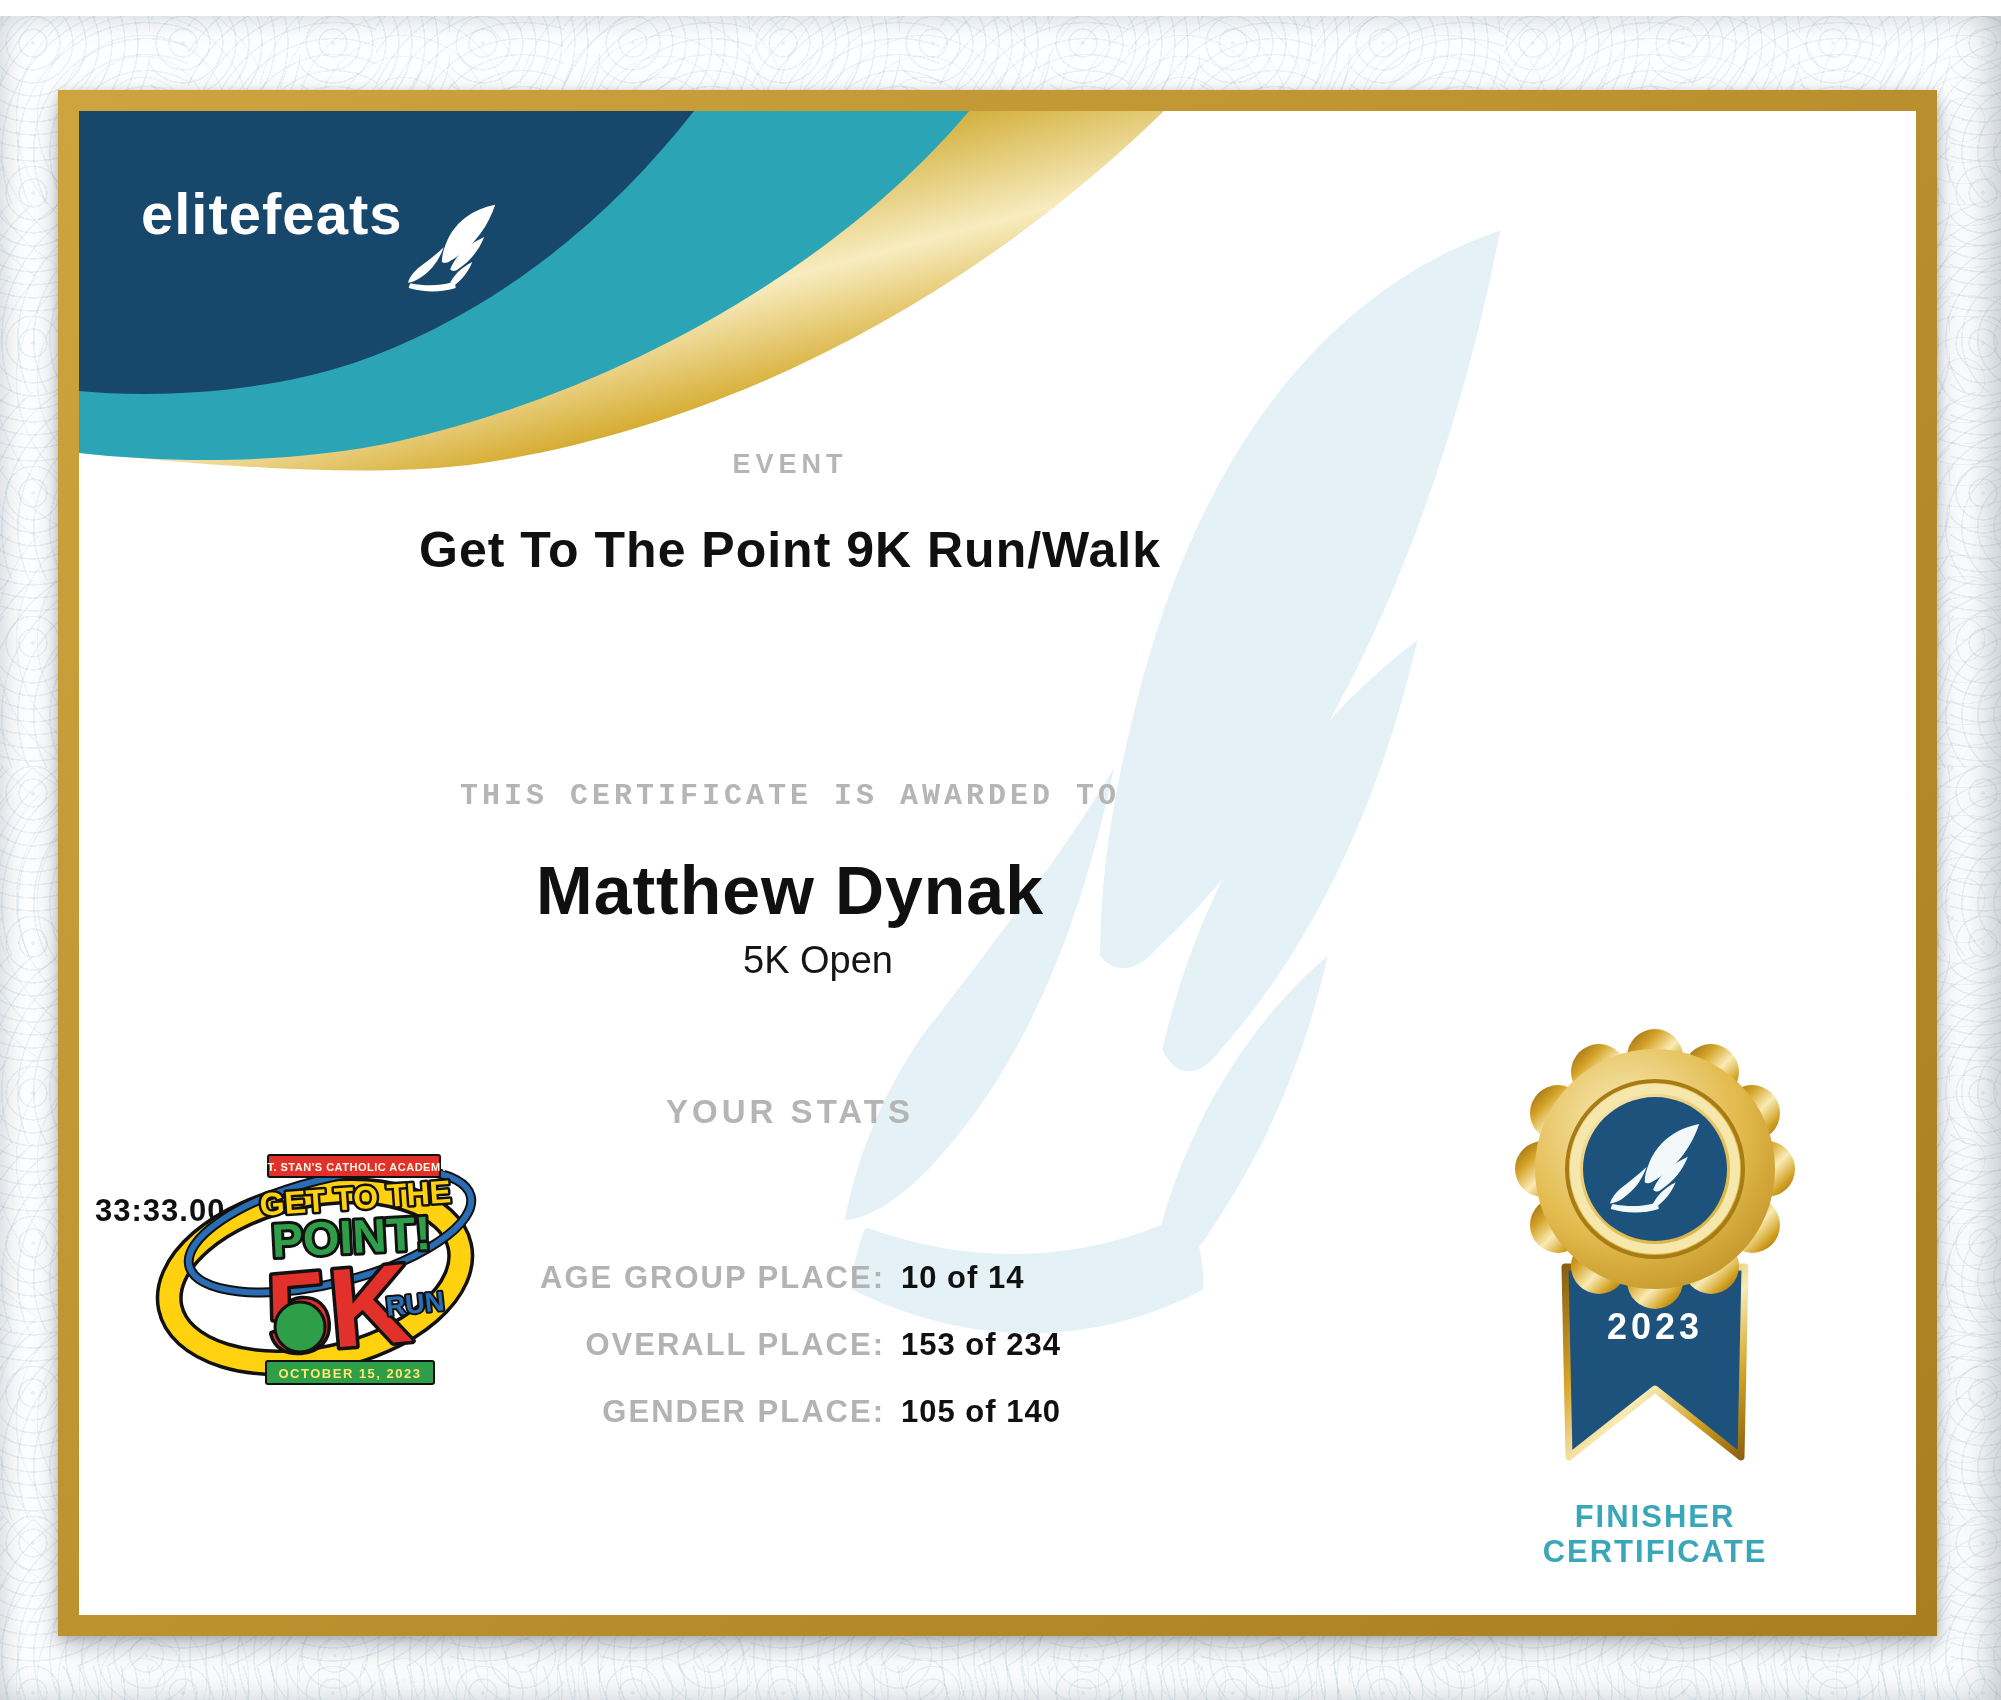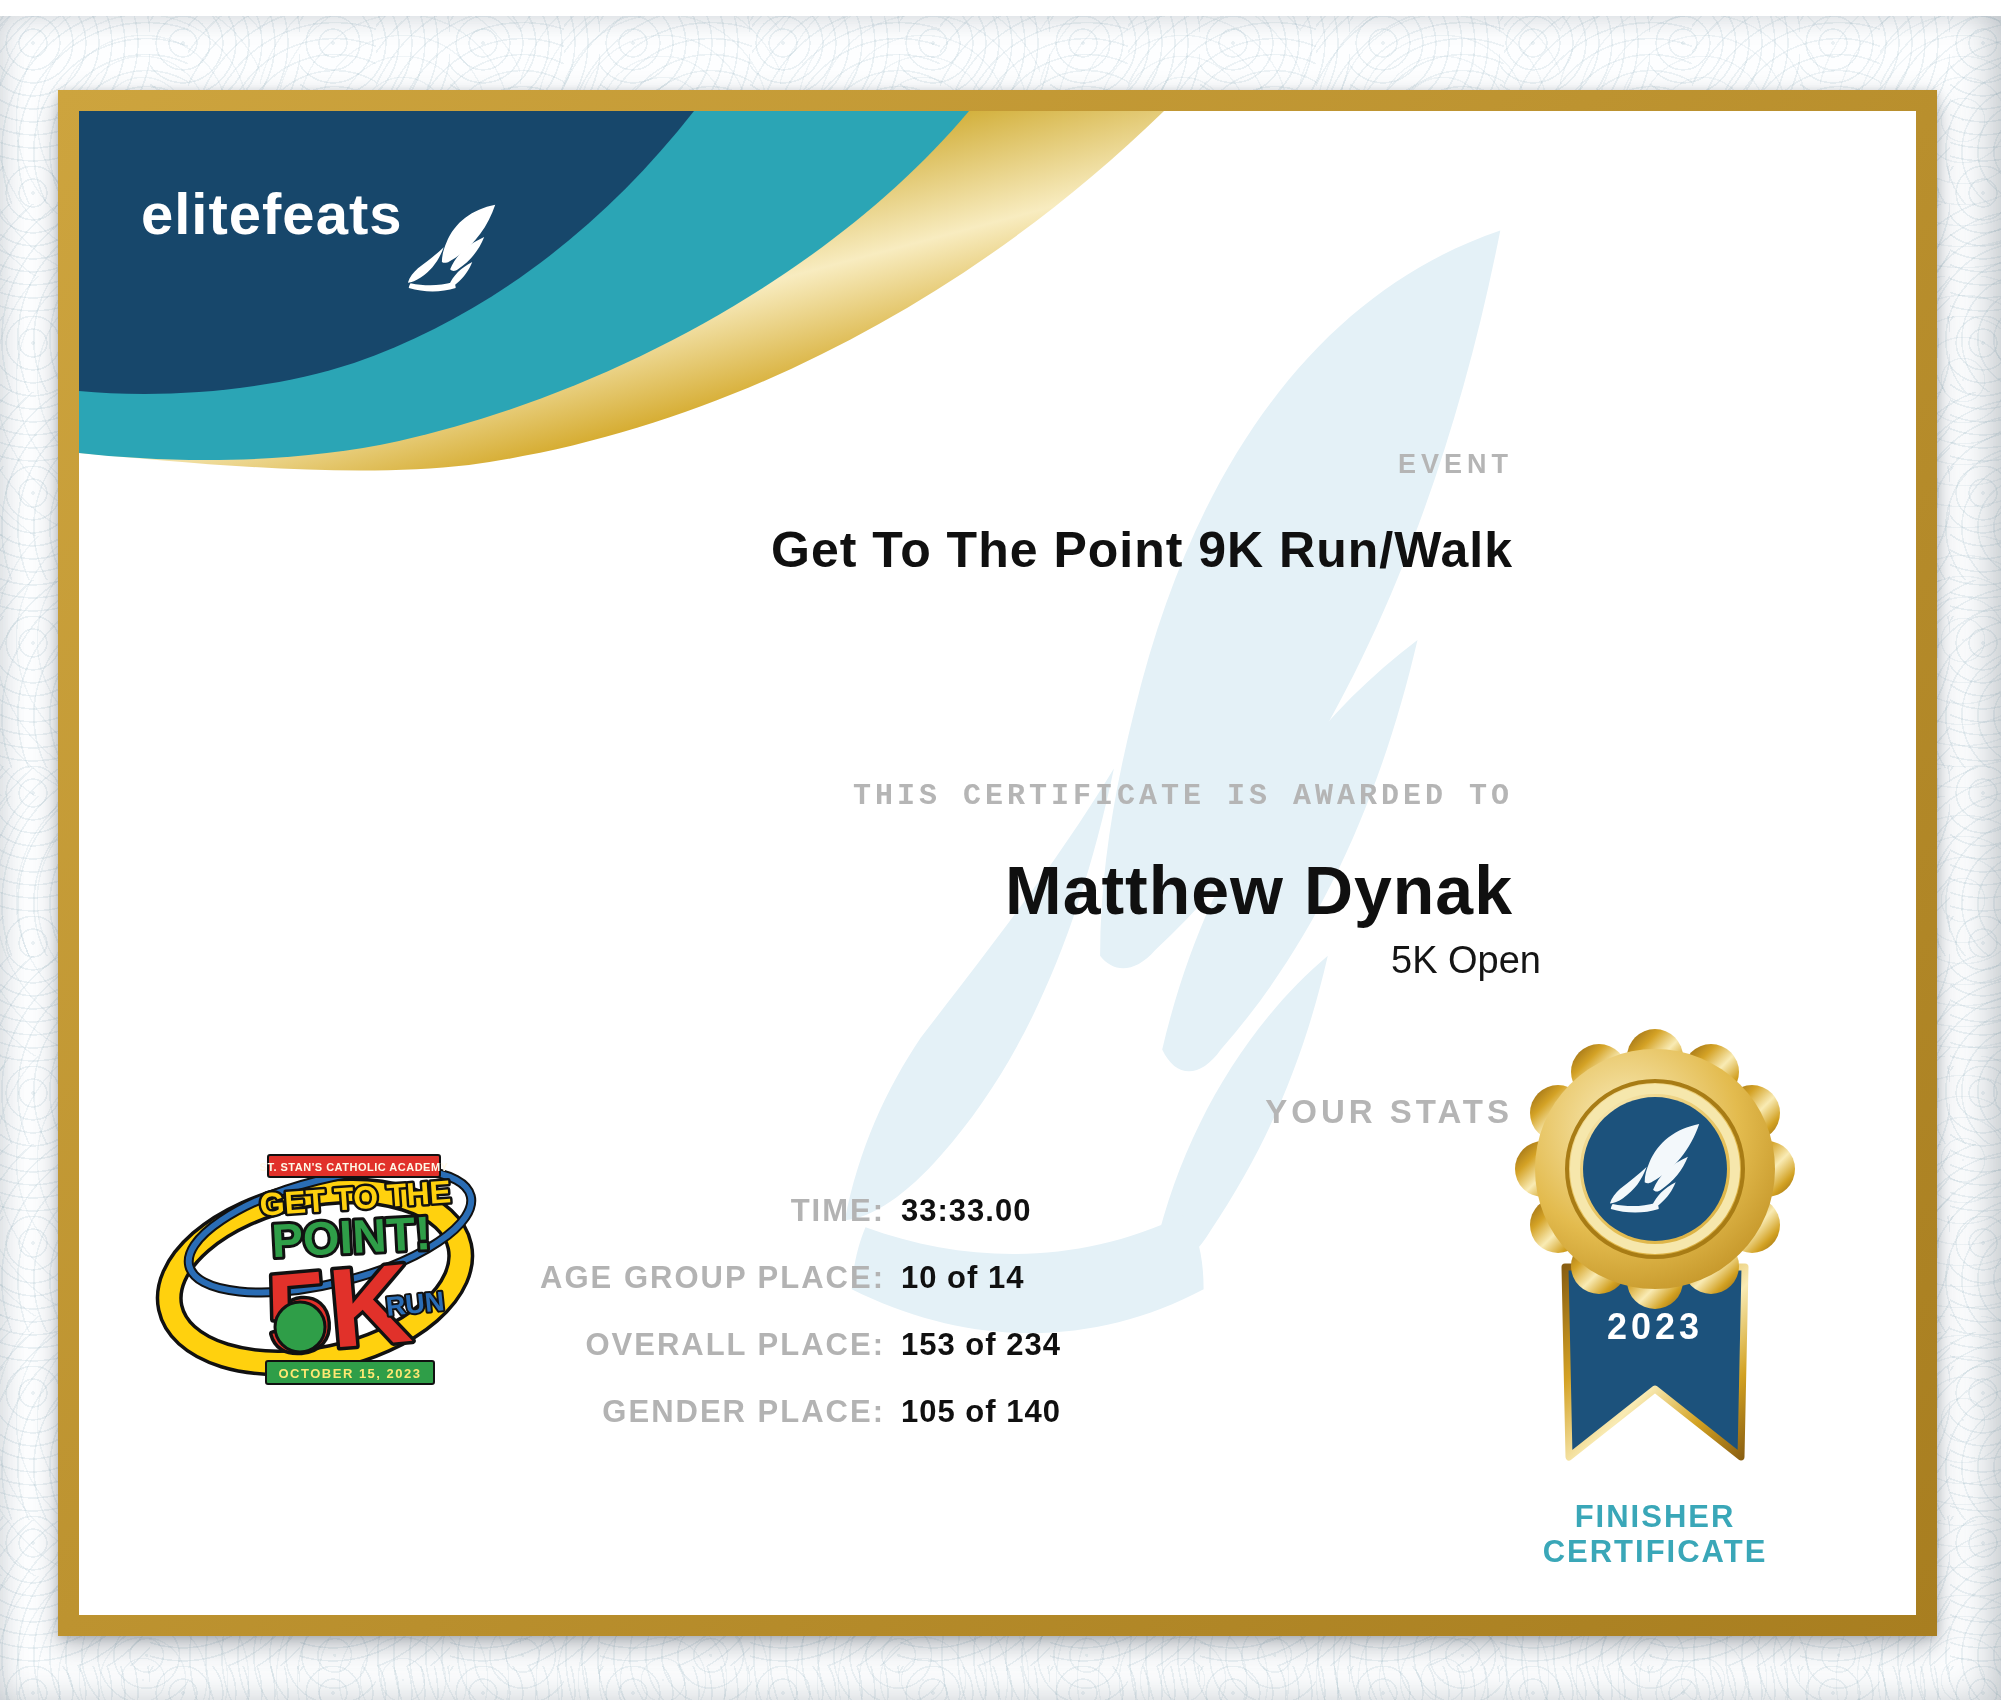--- a/index.html
+++ b/index.html
@@ -36,21 +36,21 @@
   
   .swoosh{position:absolute;top:0;left:0;width:1200px;height:480px;}
   .brand{
     position:absolute;top:74px;left:62px;display:flex;align-items:flex-start;color:#fff;
   }
   .brand-text{font-size:58px;font-weight:bold;letter-spacing:1px;line-height:1;}
   .brand-foot{width:92px;height:100px;margin:14px 0 0 4px;color:#fff;}
   
   .watermark{position:absolute;left:752px;top:96px;width:690px;height:1170px;color:var(--watermark);}
   
-  .cline{position:absolute;left:12px;width:1422px;text-align:right;}
+  .cline{position:absolute;left:0;width:1422px;text-align:center;}
   .event-label{top:338px;font-size:27px;font-weight:bold;letter-spacing:5px;color:var(--gray-text);}
   .event-name{top:410px;font-size:50px;font-weight:bold;letter-spacing:1px;color:var(--ink);}
   .awarded-label{top:668px;font-size:30px;font-weight:bold;letter-spacing:4px;color:var(--gray-text);font-family:Liberation Mono, monospace;}
   .recipient{top:740px;font-size:68px;font-weight:bold;letter-spacing:1px;color:var(--ink);}
   .division{top:828px;font-size:38px;font-weight:normal;color:#151515;padding-left:28px;}
   .stats-heading{top:982px;font-size:33px;font-weight:bold;letter-spacing:4px;color:var(--gray-text);}
   
   .stats{position:absolute;left:0;top:1082px;width:100%;}
   .stat-row{display:flex;align-items:baseline;margin-bottom:31px;}
   .stat-label{
@@ -125,21 +125,20 @@
 
       <div class="cline event-label">EVENT</div>
       <div class="cline event-name">Get To The Point 9K Run/Walk</div>
       <div class="cline awarded-label">THIS CERTIFICATE IS AWARDED TO</div>
       <div class="cline recipient">Matthew Dynak</div>
       <div class="cline division">5K Open</div>
       <div class="cline stats-heading">YOUR STATS</div>
 
       <div class="stats">
         <div class="stat-row">
-          <span class="stat-label">TIME:</span>
           <span class="stat-value">33:33.00</span>
         </div>
         <div class="stat-row">
           <span class="stat-label">AGE GROUP PLACE:</span>
           <span class="stat-value">10 of 14</span>
         </div>
         <div class="stat-row">
           <span class="stat-label">OVERALL PLACE:</span>
           <span class="stat-value">153 of 234</span>
         </div>

